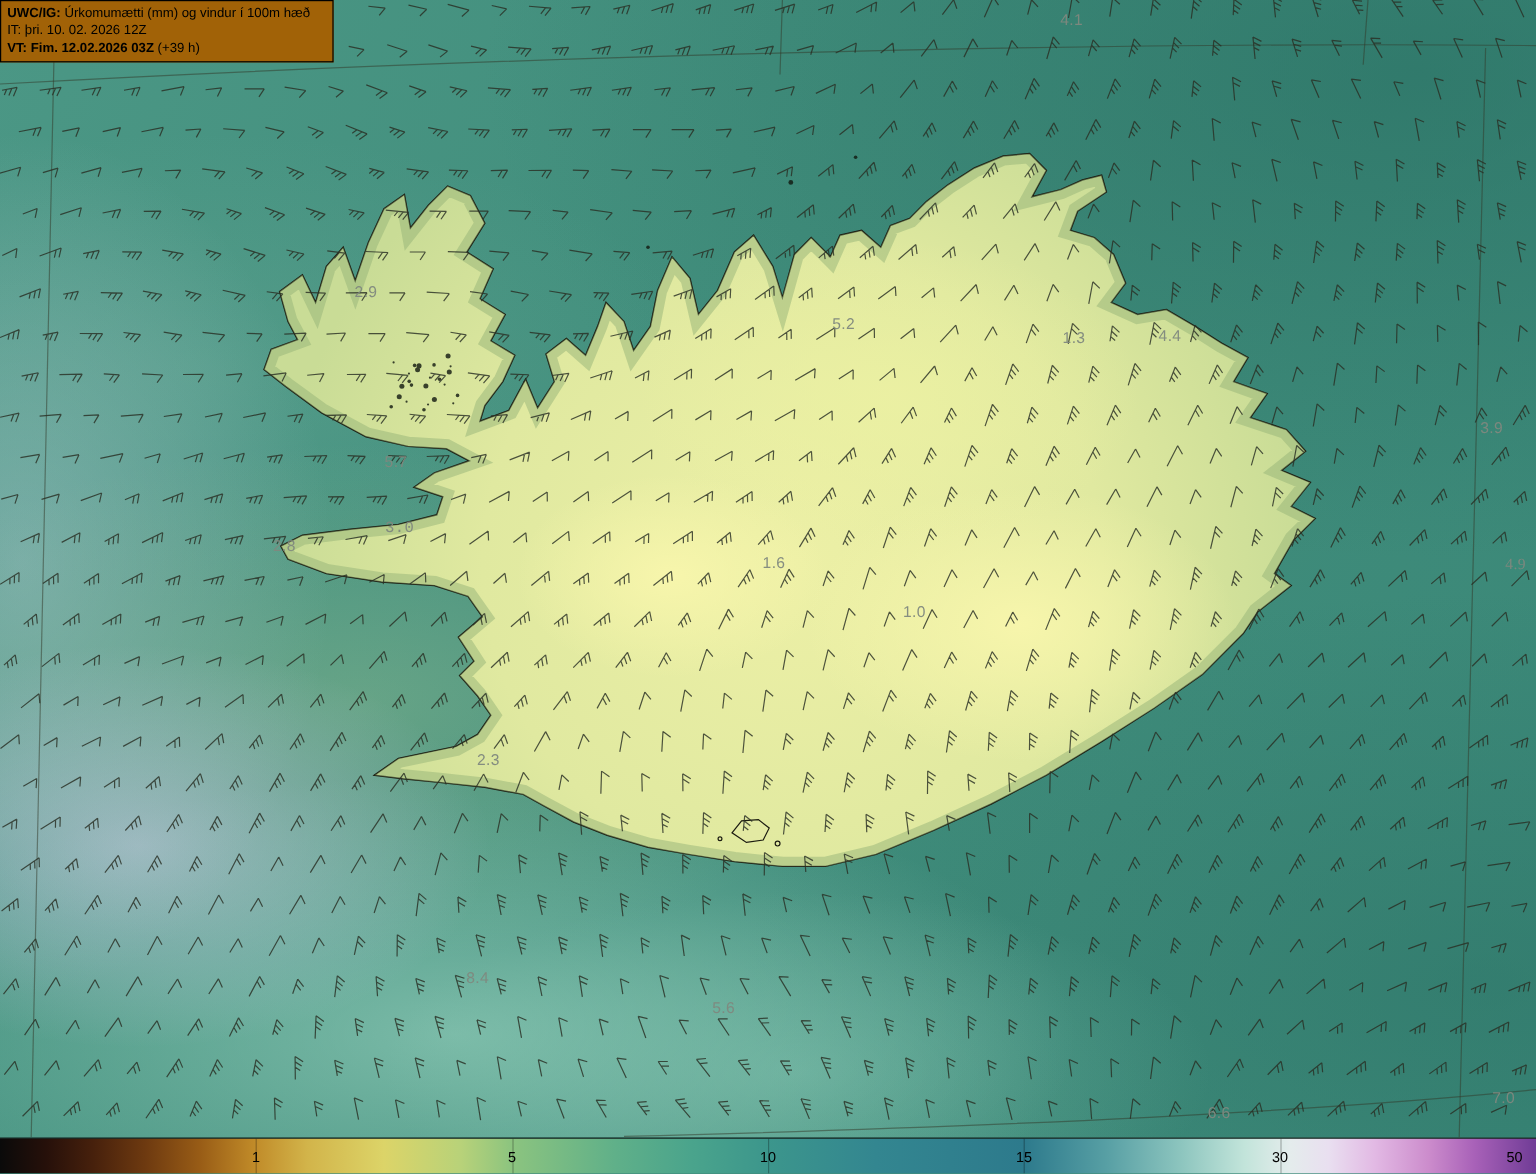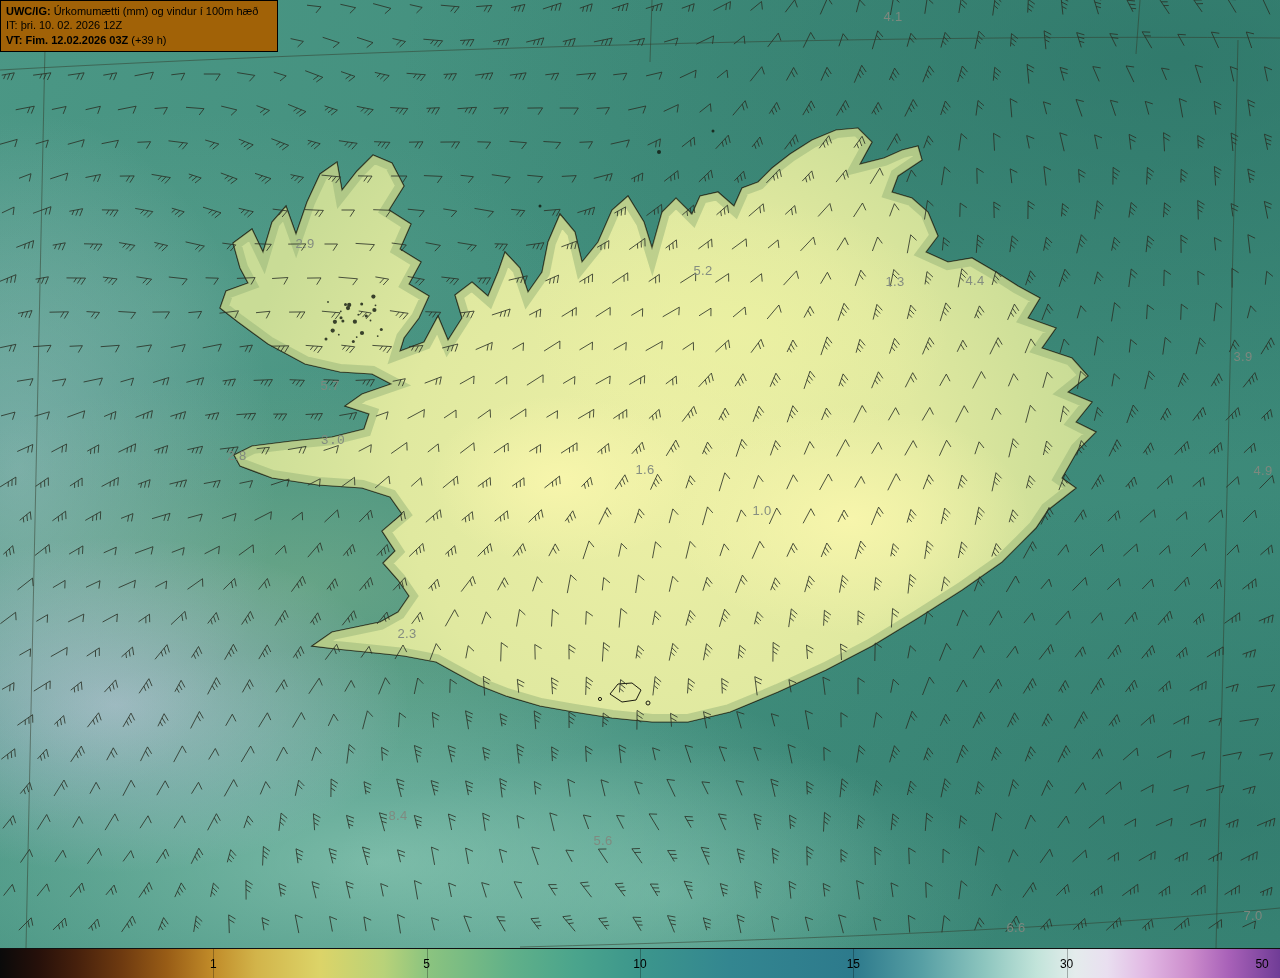--- a/index.html
+++ b/index.html
@@ -140,21 +140,21 @@
         <div class="value-label" style="left: 893px; top: 16px;">4.1</div>
         <div class="value-label" style="left: 305px; top: 243px;">2.9</div>
         <div class="value-label" style="left: 703px; top: 270px;">5.2</div>
         <div class="value-label" style="left: 895px; top: 281px;">1.3</div>
         <div class="value-label" style="left: 975px; top: 280px;">4.4</div>
         <div class="value-label" style="left: 1243px; top: 356px;">3.9</div>
         <div class="value-label" style="left: 330px; top: 385px;">5.7</div>
         <div class="value-label" style="left: 333px; top: 440px; font-family: Liberation Mono, monospace;">3.0</div>
         <div class="value-label" style="left: 237px; top: 455px;">2.8</div>
         <div class="value-label" style="left: 645px; top: 469px;">1.6</div>
-        <div class="value-label" style="left: 1263px; top: 470px;">4.9</div>
+        <div class="value-label" style="left: 1263px; top: 470px; font-family: Liberation Serif, serif;">4.9</div>
         <div class="value-label" style="left: 762px; top: 510px; text-align: center;">1.0</div>
         <div class="value-label" style="left: 407px; top: 633px;">2.3</div>
         <div class="value-label" style="left: 398px; top: 815px;">8.4</div>
         <div class="value-label" style="left: 603px; top: 840px; text-align: right;">5.6</div>
         <div class="value-label" style="left: 1253px; top: 915px;">7.0</div>
         <div class="value-label" style="left: 1016px; top: 927px;">6.6</div>
       </div>
   </div>
 
   <div class="title-box">

